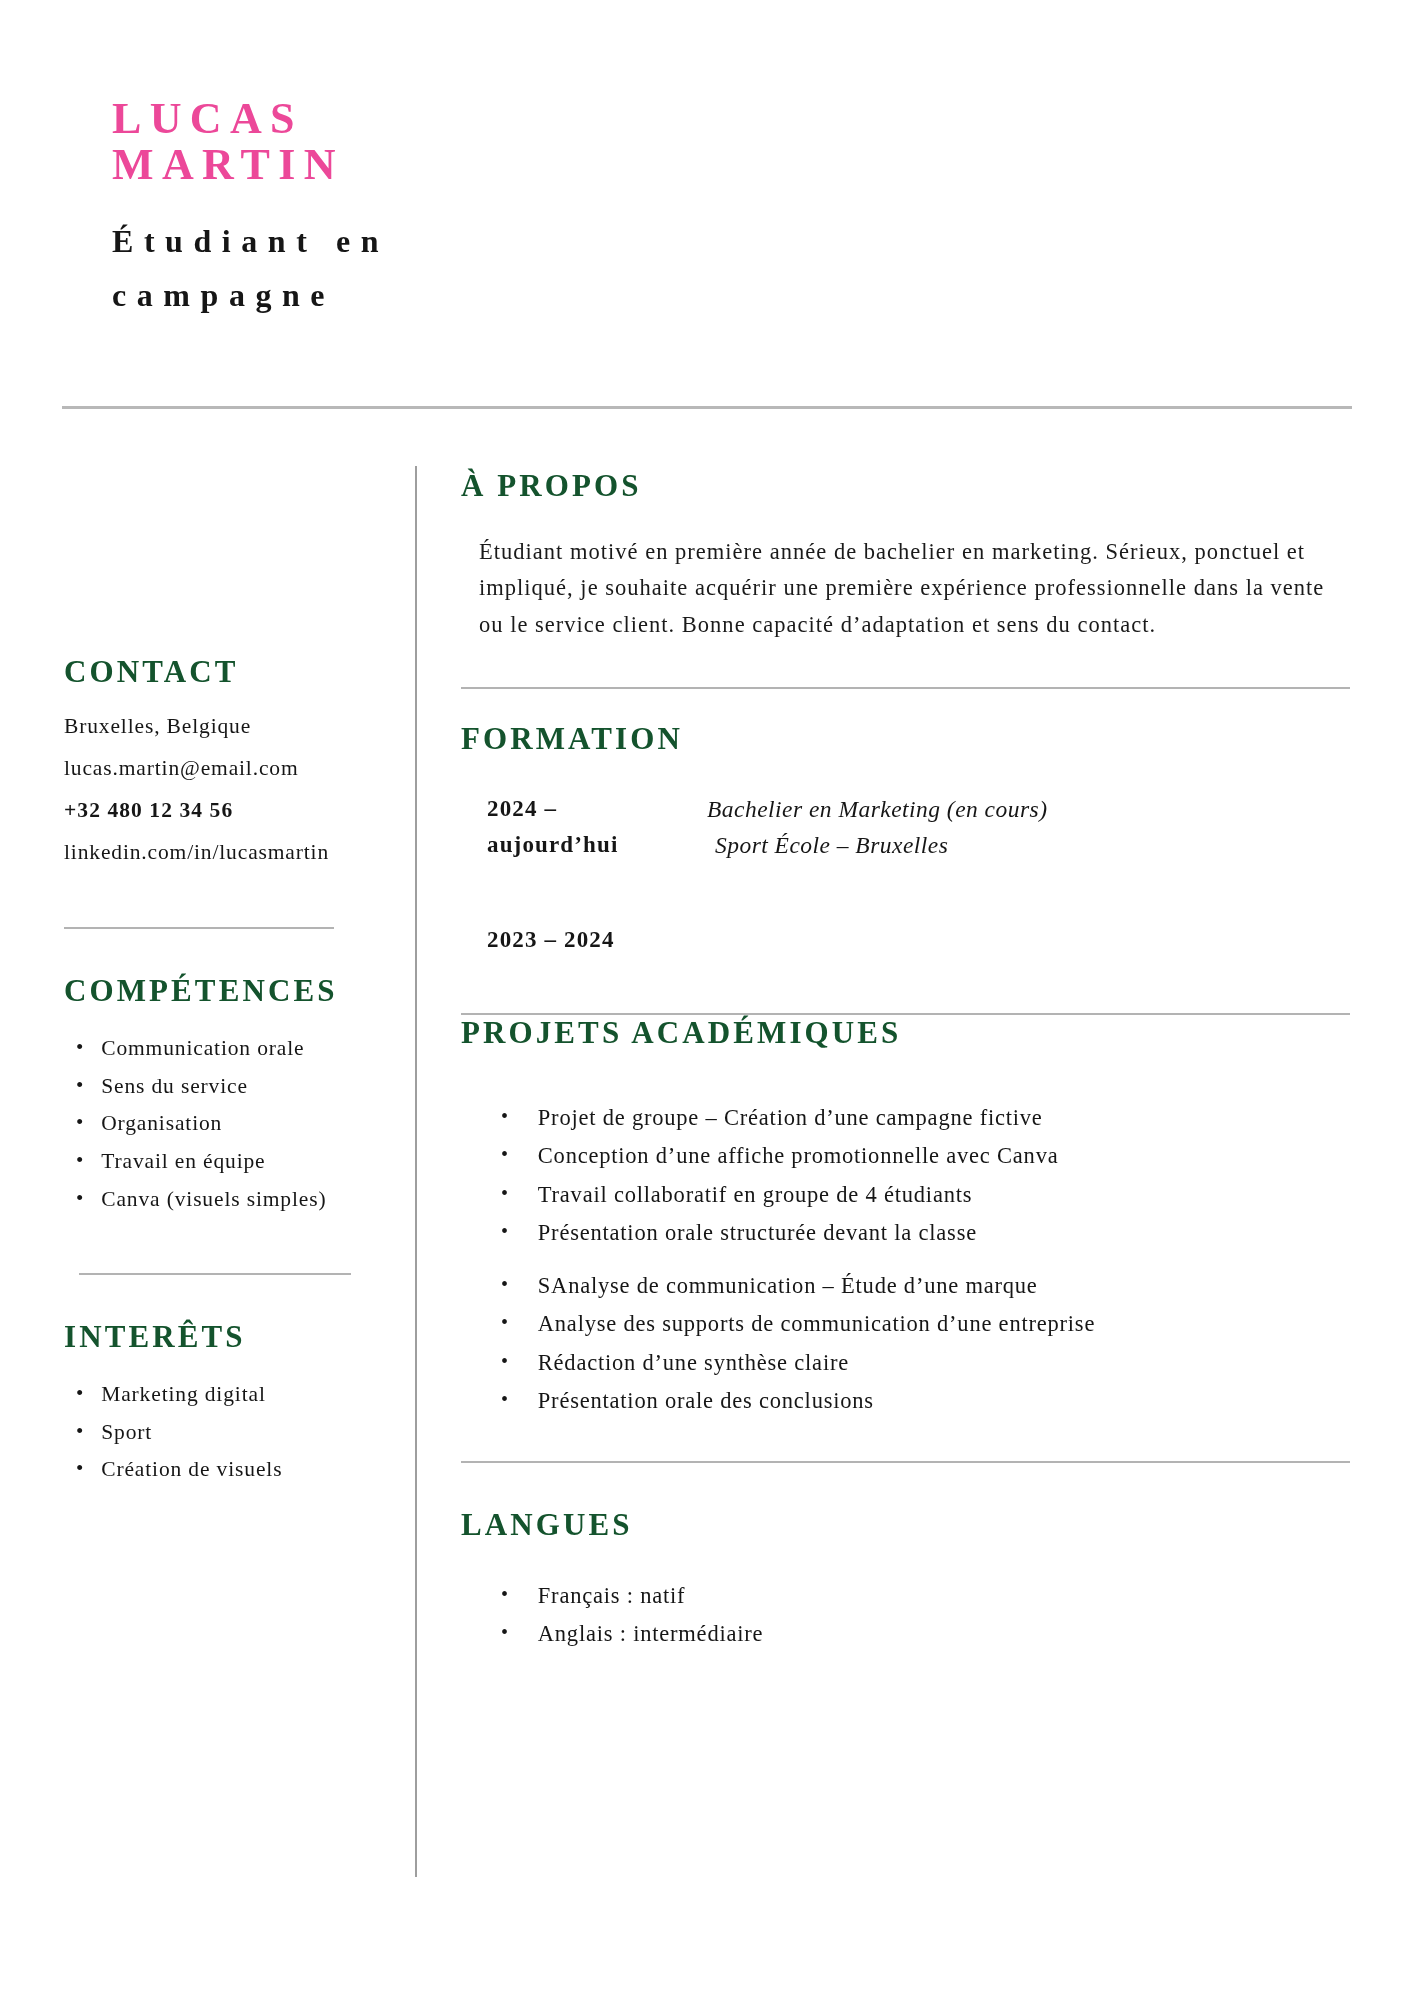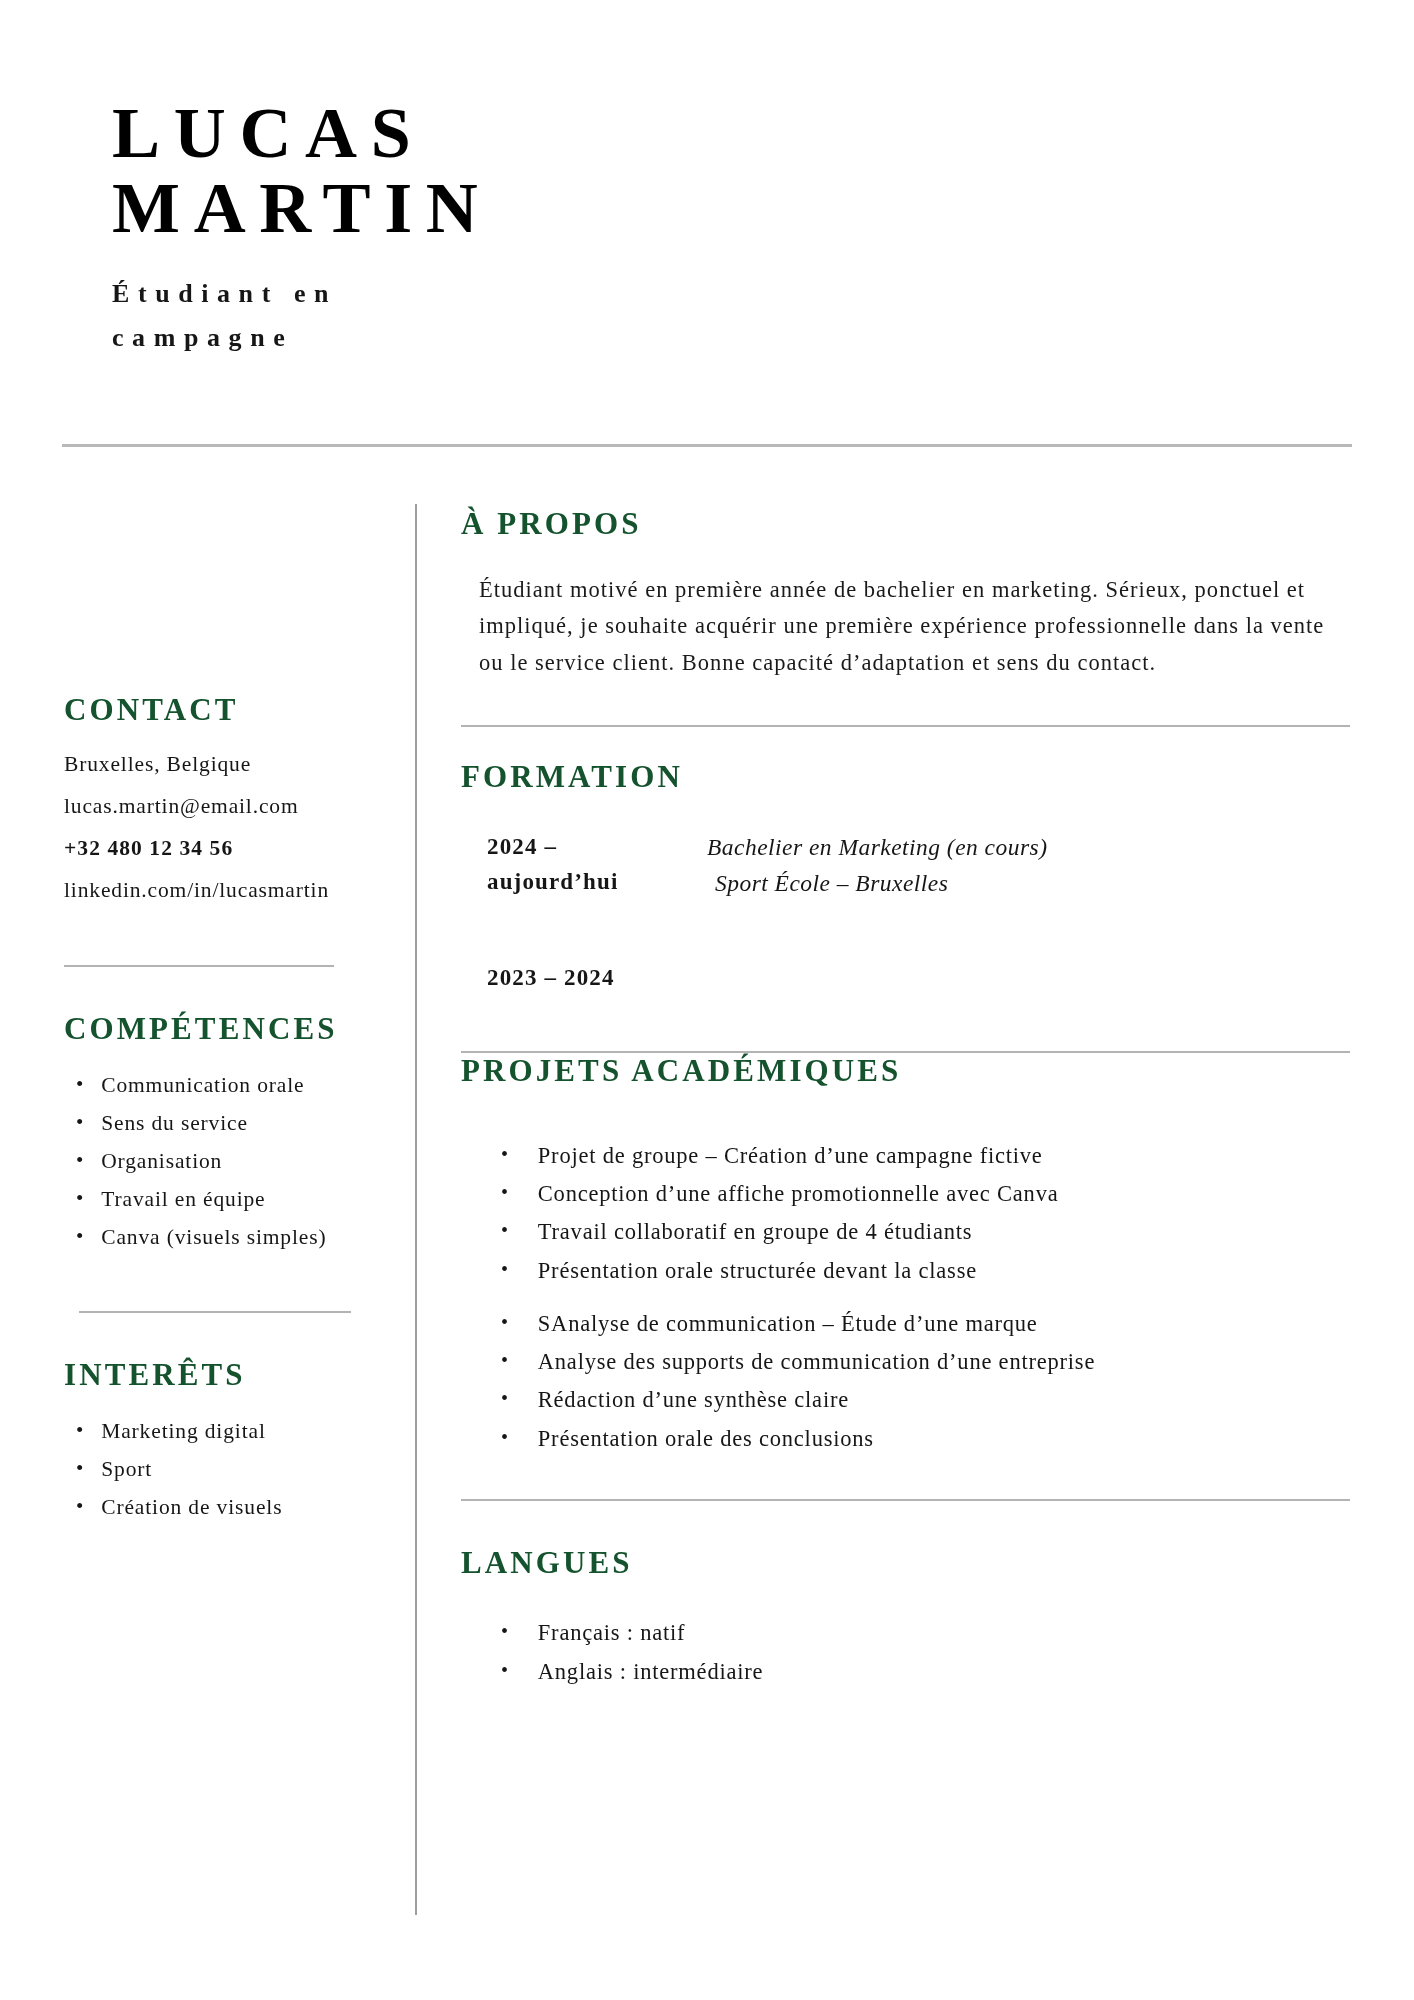--- a/index.html
+++ b/index.html
@@ -20,29 +20,29 @@
     height: 2000px;
     overflow: hidden;
     background: #ffffff;
   }
 
   
   .header {
     padding: 96px 0 0 112px;
   }
   .name {
-    font-size: 72px;
+    font-size: 44px;
     font-weight: 700;
     letter-spacing: 0.19em;
     line-height: 1.04;
-    color: #000000;
+    color: #ec4899;
   }
   .subtitle {
     margin-top: 26px;
-    font-size: 26px;
+    font-size: 32px;
     font-weight: 700;
     letter-spacing: 0.33em;
     line-height: 1.7;
     color: #161616;
   }
 
   .top-divider {
     margin: 84px 62px 0 62px;
     height: 3px;
     background: #b8b8b8;

